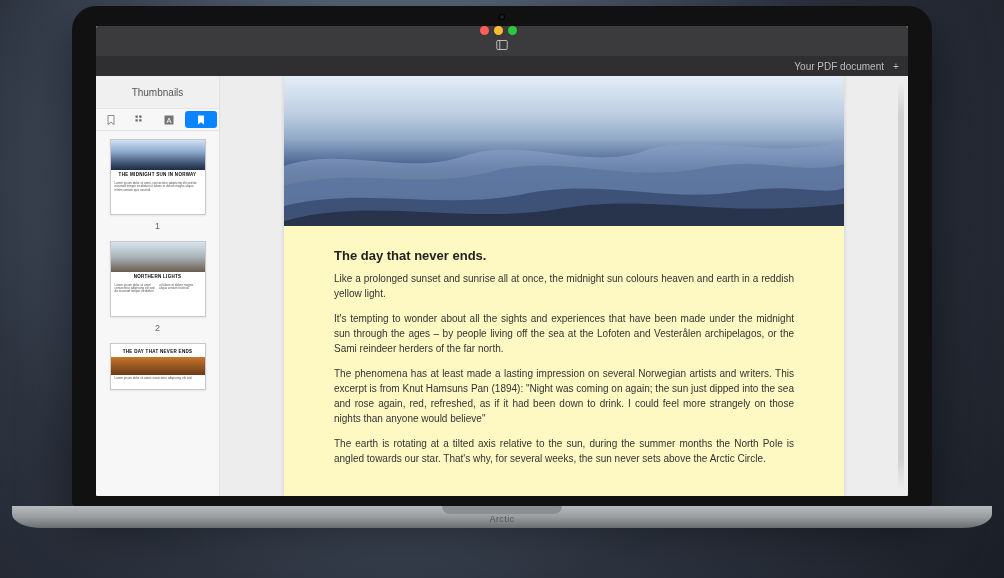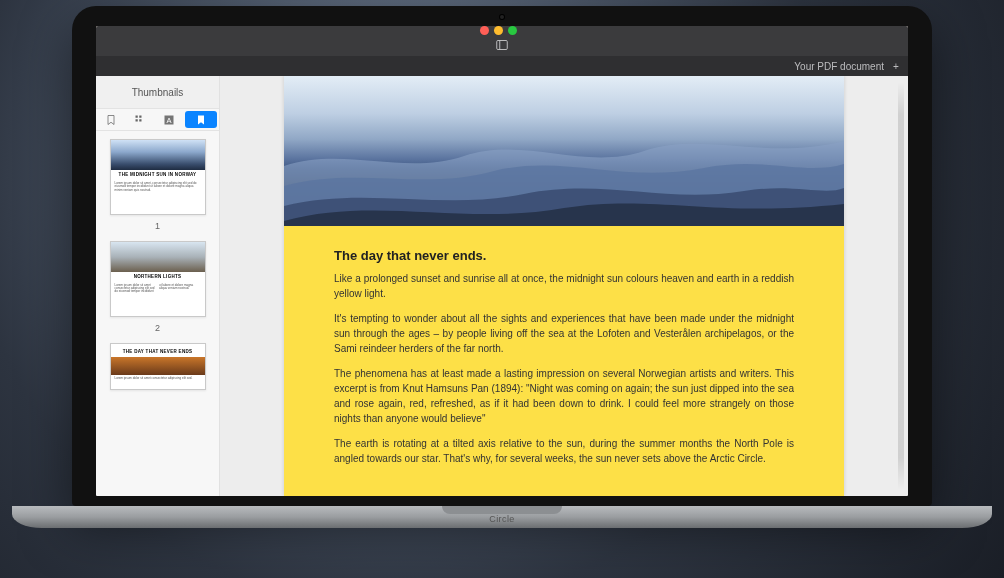--- a/index.html
+++ b/index.html
@@ -91,21 +91,21 @@
   .thumb .t-img.mtn2 { background:linear-gradient(180deg,#d8e5f0 0%, #a9b2b8 50%, #6b5f4e 100%);}
   .thumb .t-img.mtn3 { height:18px; background:linear-gradient(180deg,#c9762a 0%, #6a3a1a 100%);}
   .thumb .t-title { font-size:4.5px; font-weight:700; text-align:center; padding:3px 2px 2px 2px; letter-spacing:0.3px;}
   .thumb .t-text { font-size:3px; color:#555; padding:2px 4px 4px 4px; height:34px; overflow:hidden;
     column-count:1;}
   .thumb .cols2 .t-text{ column-count:2;}
   .pgnum { font-size:9px; color:#666; margin-bottom:10px;}
   
   .main { flex:1; position:relative; background:#ededed; display:flex; justify-content:center;
     overflow:hidden;}
-  .page { width:560px; background:#fde047; margin:0; padding:0 50px 20px 50px;
+  .page { width:560px; background:#fef9c3; margin:0; padding:0 50px 20px 50px;
     font-size:11px; color:#222; box-shadow:0 0 4px rgba(0,0,0,0.15);
     display:flex; flex-direction:column;}
   .hero { margin:0 -50px 22px -50px; height:160px;
     background:
       linear-gradient(180deg, rgba(220,232,244,0.0) 0%, rgba(220,232,244,0.0) 20%, rgba(31,47,72,0.0) 100%),
       linear-gradient(180deg,#e3edf6 0%, #becfe3 25%, #91a8c6 42%, #5c75a0 55%, #415a85 62%, #33486b 72%, #1e2d47 100%);
     position:relative; overflow:hidden;}
   .hero .ridge { position:absolute; bottom:0; left:0; right:0; }
   .hero .ridge path{ fill:#27344c; }
   .hero .ridge2 path{ fill:#3b4e72; opacity:0.9;}
@@ -277,15 +277,15 @@
               <p class="para">The earth is rotating at a tilted axis relative to the sun, during the summer months the North Pole is angled towards our star. That's why, for several weeks, the sun never sets above the Arctic Circle.</p>
             </div>
             <div class="scroll-shadow"></div>
           </div>
         </div>
 
       </div>
     </div>
   </div>
   <div class="hinge">
-    <span class="macbook-label">Circle</span>
+    <span class="macbook-label">Arctic</span>
   </div>
 </div>
 
 </body></html>

